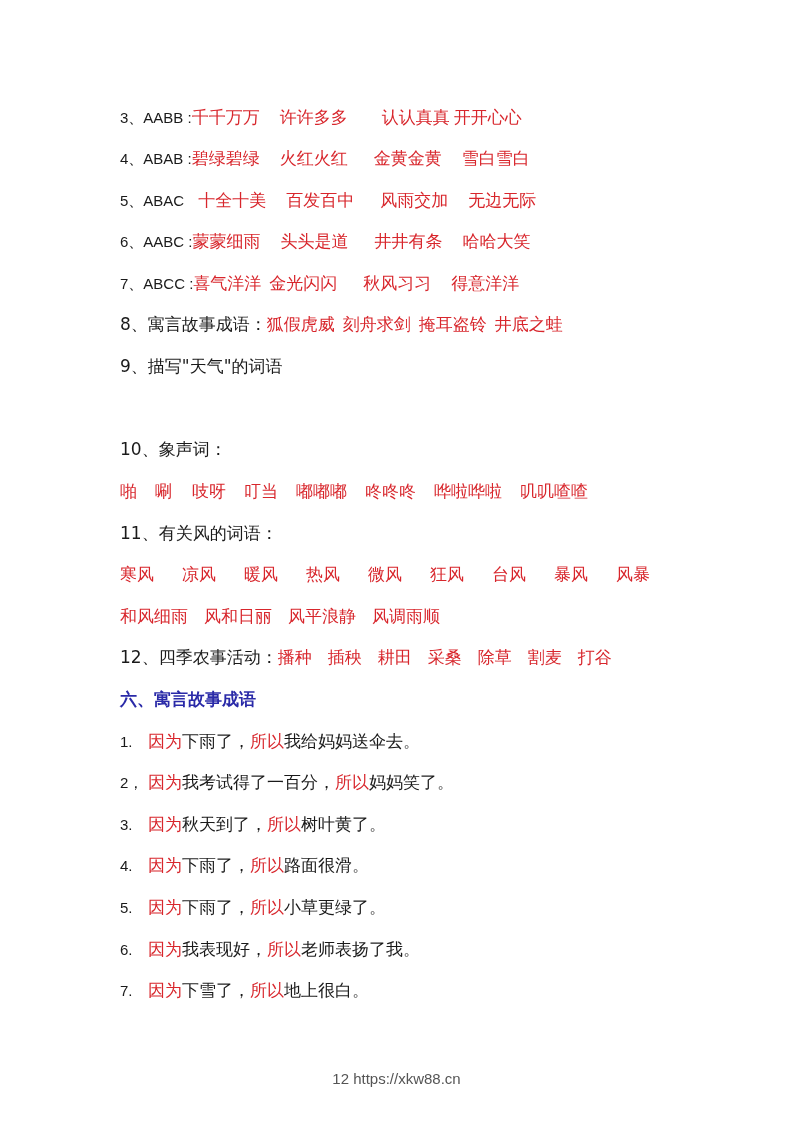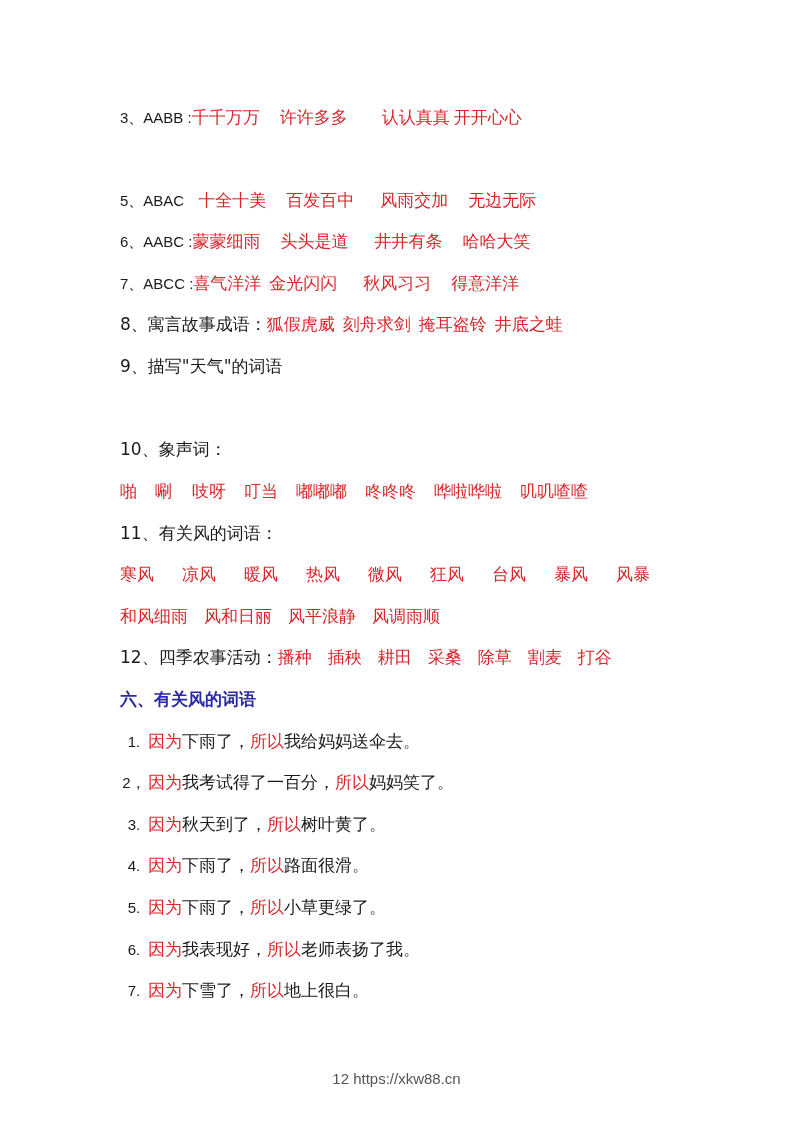--- a/index.html
+++ b/index.html
@@ -1,36 +1,39 @@
 <!DOCTYPE html>
 <html><head>
   <meta charset="utf-8">
   <style>
     html, body { margin: 0; padding: 0; background: #ffffff; }
     body { width: 793px; height: 1122px; position: relative; overflow: hidden;
            font-family: "DejaVu Sans", "Liberation Sans", sans-serif; color: #1a1a1a; }
     .page { position: absolute; left: 0; top: 0; width: 793px; height: 1122px; }
     .line { position: absolute; left: 120px; font-size: 17px; line-height: 22px; white-space: nowrap; }
     .lbl { color: #1a1a1a; }
-    .lat { font-family: "Liberation Sans", sans-serif; font-size: 15px; text-align: center; }
+    .lat { font-family: "Liberation Sans", sans-serif; font-size: 15px; }
     .red { color: #d8262c; }
     .blue { color: #2a2aa8; font-weight: bold; }
     .w { display: inline-block; }
     .footer { position: absolute; top: 1070px; left: 0; width: 793px; text-align: center;
               font-family: "Liberation Sans", sans-serif; font-size: 15px; color: #555; }
   </style>
 </head>
 <body>
 
 <div class="page">
 
   <div class="line" style="top:106px">
     <span class="lbl lat">3、AABB :</span><span class="red w" style="margin-right:20px">千千万万</span><span class="red w" style="margin-right:34px">许许多多</span><span class="red w" style="margin-right:4px">认认真真</span><span class="red w">开开心心</span>
   </div>
 
+  <div class="line" style="top:147px">
+    <span class="lbl lat">4、ABAB :</span><span class="red w" style="margin-right:20px">碧绿碧绿</span><span class="red w" style="margin-right:26px">火红火红</span><span class="red w" style="margin-right:20px">金黄金黄</span><span class="red w">雪白雪白</span>
+  </div>
 
   <div class="line" style="top:189px">
     <span class="lbl lat" style="margin-right:10px">5、ABAC </span><span class="red w" style="margin-right:20px">十全十美</span><span class="red w" style="margin-right:26px">百发百中</span><span class="red w" style="margin-right:20px">风雨交加</span><span class="red w">无边无际</span>
   </div>
 
   <div class="line" style="top:230px">
     <span class="lbl lat">6、AABC :</span><span class="red w" style="margin-right:20px">蒙蒙细雨</span><span class="red w" style="margin-right:26px">头头是道</span><span class="red w" style="margin-right:20px">井井有条</span><span class="red w">哈哈大笑</span>
   </div>
 
   <div class="line" style="top:272px">
@@ -59,21 +62,21 @@
     <span class="red w" style="margin-right:28px">寒风</span><span class="red w" style="margin-right:28px">凉风</span><span class="red w" style="margin-right:28px">暖风</span><span class="red w" style="margin-right:28px">热风</span><span class="red w" style="margin-right:28px">微风</span><span class="red w" style="margin-right:28px">狂风</span><span class="red w" style="margin-right:28px">台风</span><span class="red w" style="margin-right:28px">暴风</span><span class="red w">风暴</span>
   </div>
   <div class="line" style="top:605px">
     <span class="red w" style="margin-right:16px">和风细雨</span><span class="red w" style="margin-right:16px">风和日丽</span><span class="red w" style="margin-right:16px">风平浪静</span><span class="red w">风调雨顺</span>
   </div>
 
   <div class="line" style="top:646px">
     <span class="lbl">12、四季农事活动：</span><span class="red w" style="margin-right:16px">播种</span><span class="red w" style="margin-right:16px">插秧</span><span class="red w" style="margin-right:16px">耕田</span><span class="red w" style="margin-right:16px">采桑</span><span class="red w" style="margin-right:16px">除草</span><span class="red w" style="margin-right:16px">割麦</span><span class="red w">打谷</span>
   </div>
 
-  <div class="line blue" style="top:688px">六、有关风的词语</div>
+  <div class="line blue" style="top:688px">六、寓言故事成语</div>
 
   <div class="line" style="top:730px">
     <span class="lbl lat" style="display:inline-block;width:28px">1.</span><span class="red">因为</span><span>下雨了，</span><span class="red">所以</span><span>我给妈妈送伞去。</span>
   </div>
   <div class="line" style="top:771px">
     <span class="lbl lat" style="display:inline-block;width:28px">2，</span><span class="red">因为</span><span>我考试得了一百分，</span><span class="red">所以</span><span>妈妈笑了。</span>
   </div>
   <div class="line" style="top:813px">
     <span class="lbl lat" style="display:inline-block;width:28px">3.</span><span class="red">因为</span><span>秋天到了，</span><span class="red">所以</span><span>树叶黄了。</span>
   </div>

